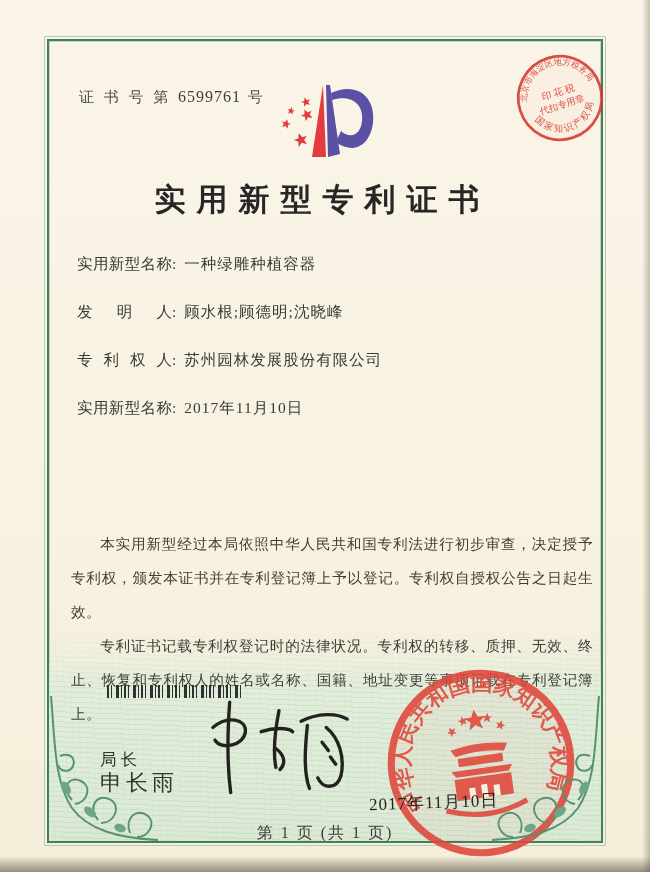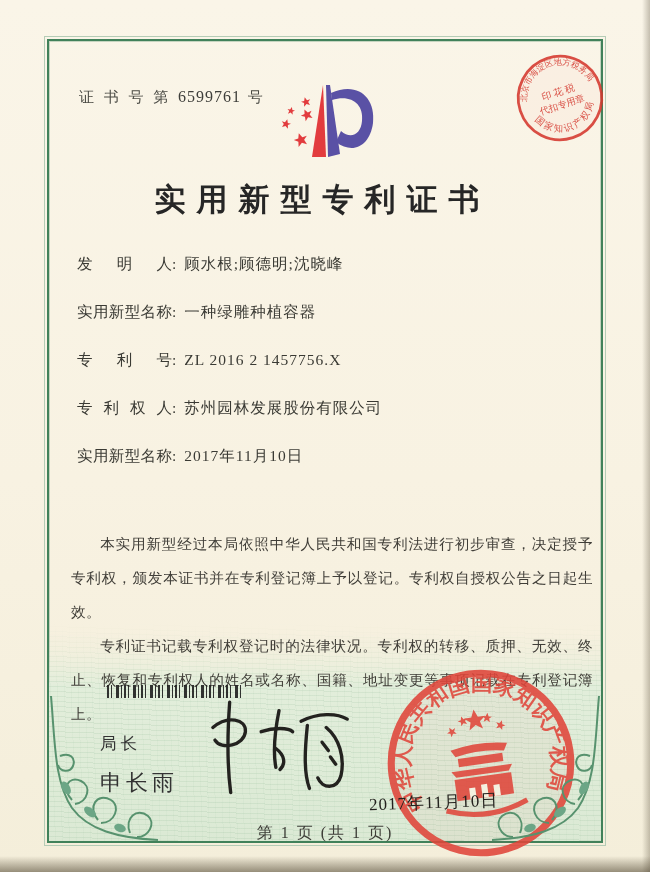--- a/index.html
+++ b/index.html
@@ -63,21 +63,21 @@
   .barcode {
     position:absolute; left:58px; top:644px; width:136px; height:13px; opacity:.9;
     background:
       repeating-linear-gradient(90deg,
         #1d1d1d 0 2px, transparent 2px 4px,
         #1d1d1d 4px 5px, transparent 5px 9px,
         #1d1d1d 9px 12px, transparent 12px 14px,
         #1d1d1d 14px 15px, transparent 15px 17px);
   }
 
-  .signatory-title { position:absolute; left:51px; top:692px; font-size:16.5px; color:#333; letter-spacing:4px; }
+  .signatory-title { position:absolute; left:51px; top:708px; font-size:16.5px; color:#333; letter-spacing:4px; }
   .signatory-name  { position:absolute; left:51px; top:727px; font-size:22px; color:#333; letter-spacing:4px; }
 
   .signature { position:absolute; left:150px; top:655px; width:160px; height:105px; }
 
   .seal { position:absolute; left:330px; top:620px; width:204px; height:204px; transform:rotate(-8deg); opacity:.88; }
   .seal-date { position:absolute; left:320px; top:750px; font-size:17px; color:#24221e; letter-spacing:1px; transform:rotate(-2deg); z-index:5; }
 
   .footer { position:absolute; left:0; right:0; top:782px; text-align:center; font-size:16px; color:#3d3d37; letter-spacing:2px; }
 
   .ornament { position:absolute; bottom:-3px; width:118px; height:148px; }
@@ -129,27 +129,24 @@
           <textPath href="#taxBottom" startOffset="50%" text-anchor="middle">国家知识产权局</textPath>
         </text>
         <text x="55" y="52" text-anchor="middle" font-size="10.5" fill="#d5382e" font-family="'Liberation Serif',serif">印 花 税</text>
         <text x="55" y="66" text-anchor="middle" font-size="10" fill="#d5382e" font-family="'Liberation Serif',serif">代扣专用章</text>
       </svg>
 
       <div class="title">实用新型专利证书</div>
 
       <div class="fields">
         <div class="field-row">
+          <span class="field-label">实用新型名称</span><span class="field-colon">:</span><span class="field-value">一种绿雕种植容器</span>
+        </div>
+        <div class="field-row">
           <span class="field-label">发明人</span><span class="field-colon">:</span><span class="field-value">顾水根;顾德明;沈晓峰</span>
-        </div>
-        <div class="field-row">
-          <span class="field-label">实用新型名称</span><span class="field-colon">:</span><span class="field-value">一种绿雕种植容器</span>
-        </div>
-        <div class="field-row">
-          <span class="field-label">专利号</span><span class="field-colon">:</span><span class="field-value">ZL 2016 2 1457756.X</span>
         </div>
         <div class="field-row">
           <span class="field-label">专利权人</span><span class="field-colon">:</span><span class="field-value">苏州园林发展股份有限公司</span>
         </div>
         <div class="field-row">
           <span class="field-label">实用新型名称</span><span class="field-colon">:</span><span class="field-value">2017年11月10日</span>
         </div>
       </div>
 
       <div class="body-text">

